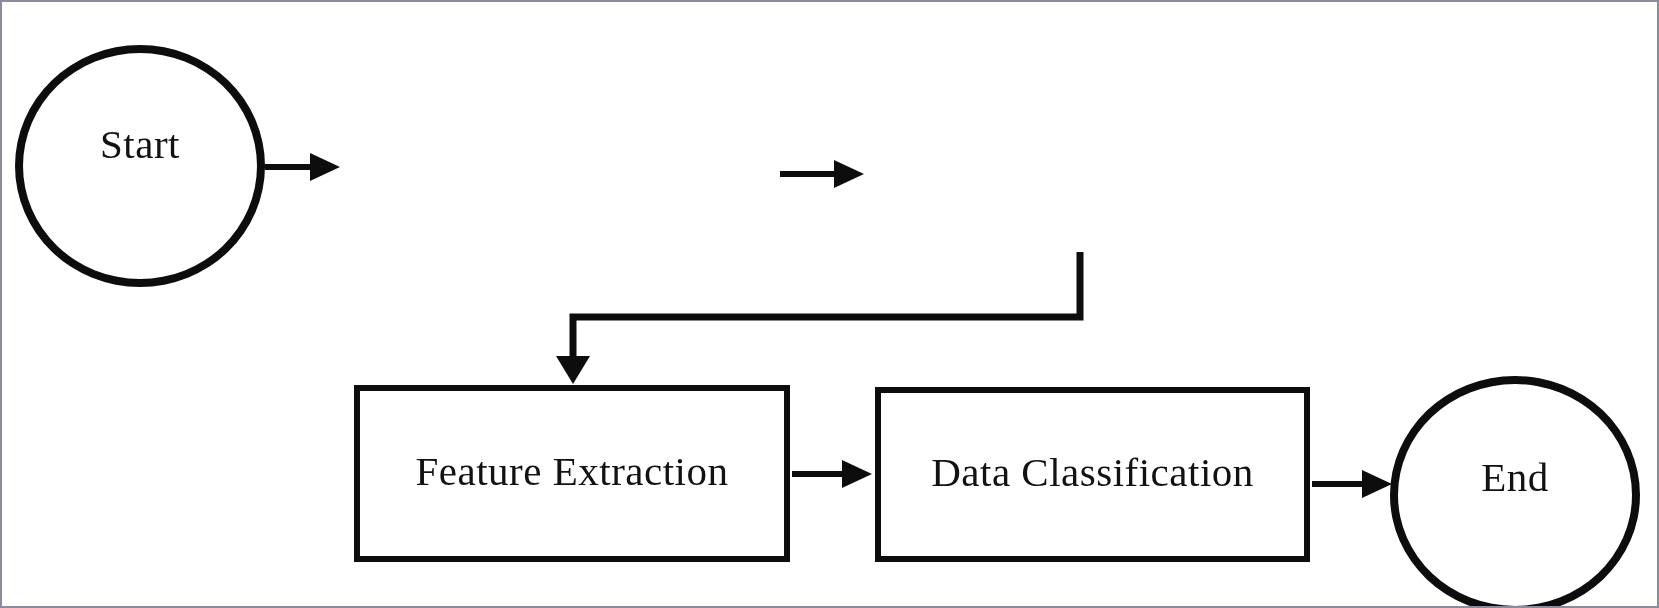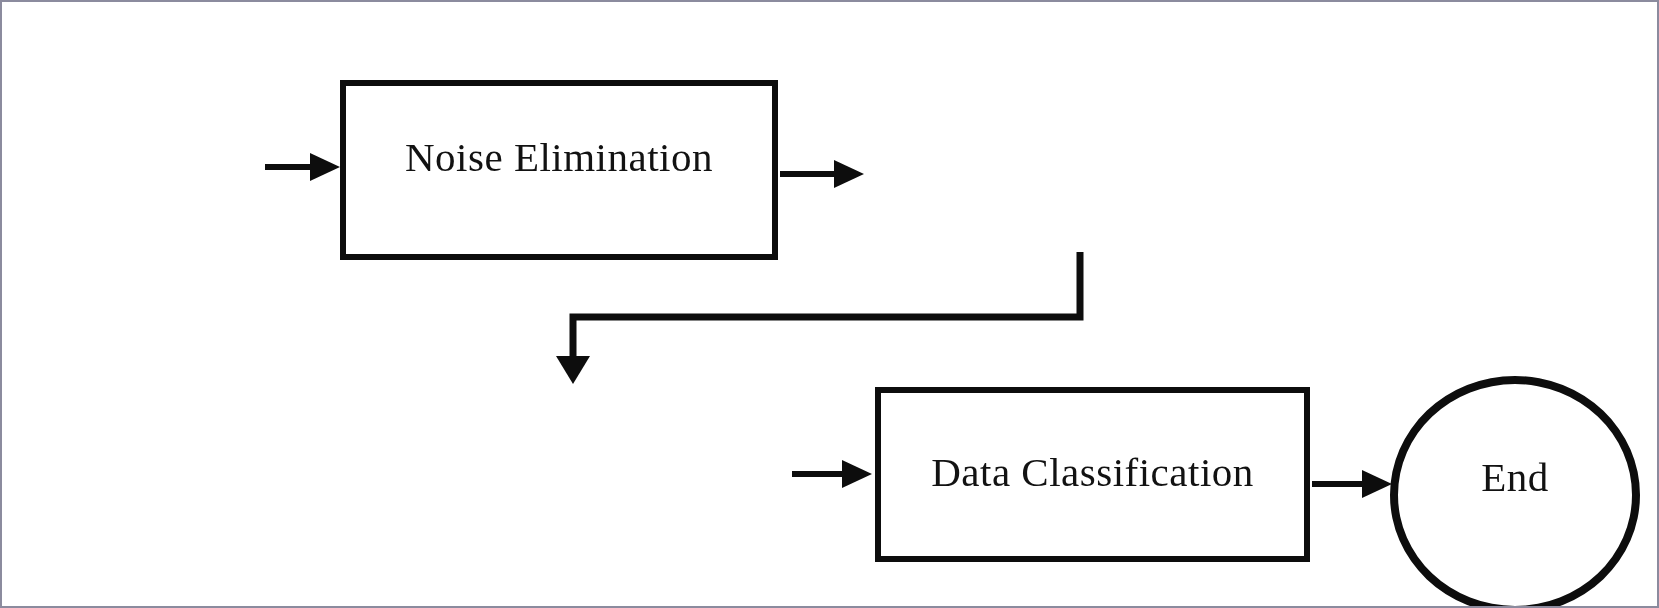--- a/index.html
+++ b/index.html
@@ -87,26 +87,29 @@
       <line x1="790" y1="472" x2="846" y2="472" stroke-width="6"></line>
       <polygon points="870,472 840,458 840,486" stroke="none"></polygon>
     </g>
 
     <g stroke="#0d0d0d" fill="#0d0d0d">
       <line x1="1310" y1="482" x2="1366" y2="482" stroke-width="6"></line>
       <polygon points="1390,482 1360,468 1360,496" stroke="none"></polygon>
     </g>
   </svg>
 
-
-  <div class="node process node-noise-elimination">
-    <span>Noise Elimination</span>
+  <div class="node terminator node-start">
+    <span>Start</span>
   </div>
 
 
+
+  <div class="node process node-feature-extraction">
+    <span>Feature Extraction</span>
+  </div>
 
   <div class="node process node-data-classification">
     <span>Data Classification</span>
   </div>
 
   <div class="node terminator node-end">
     <span>End</span>
   </div>
 
 </div>

